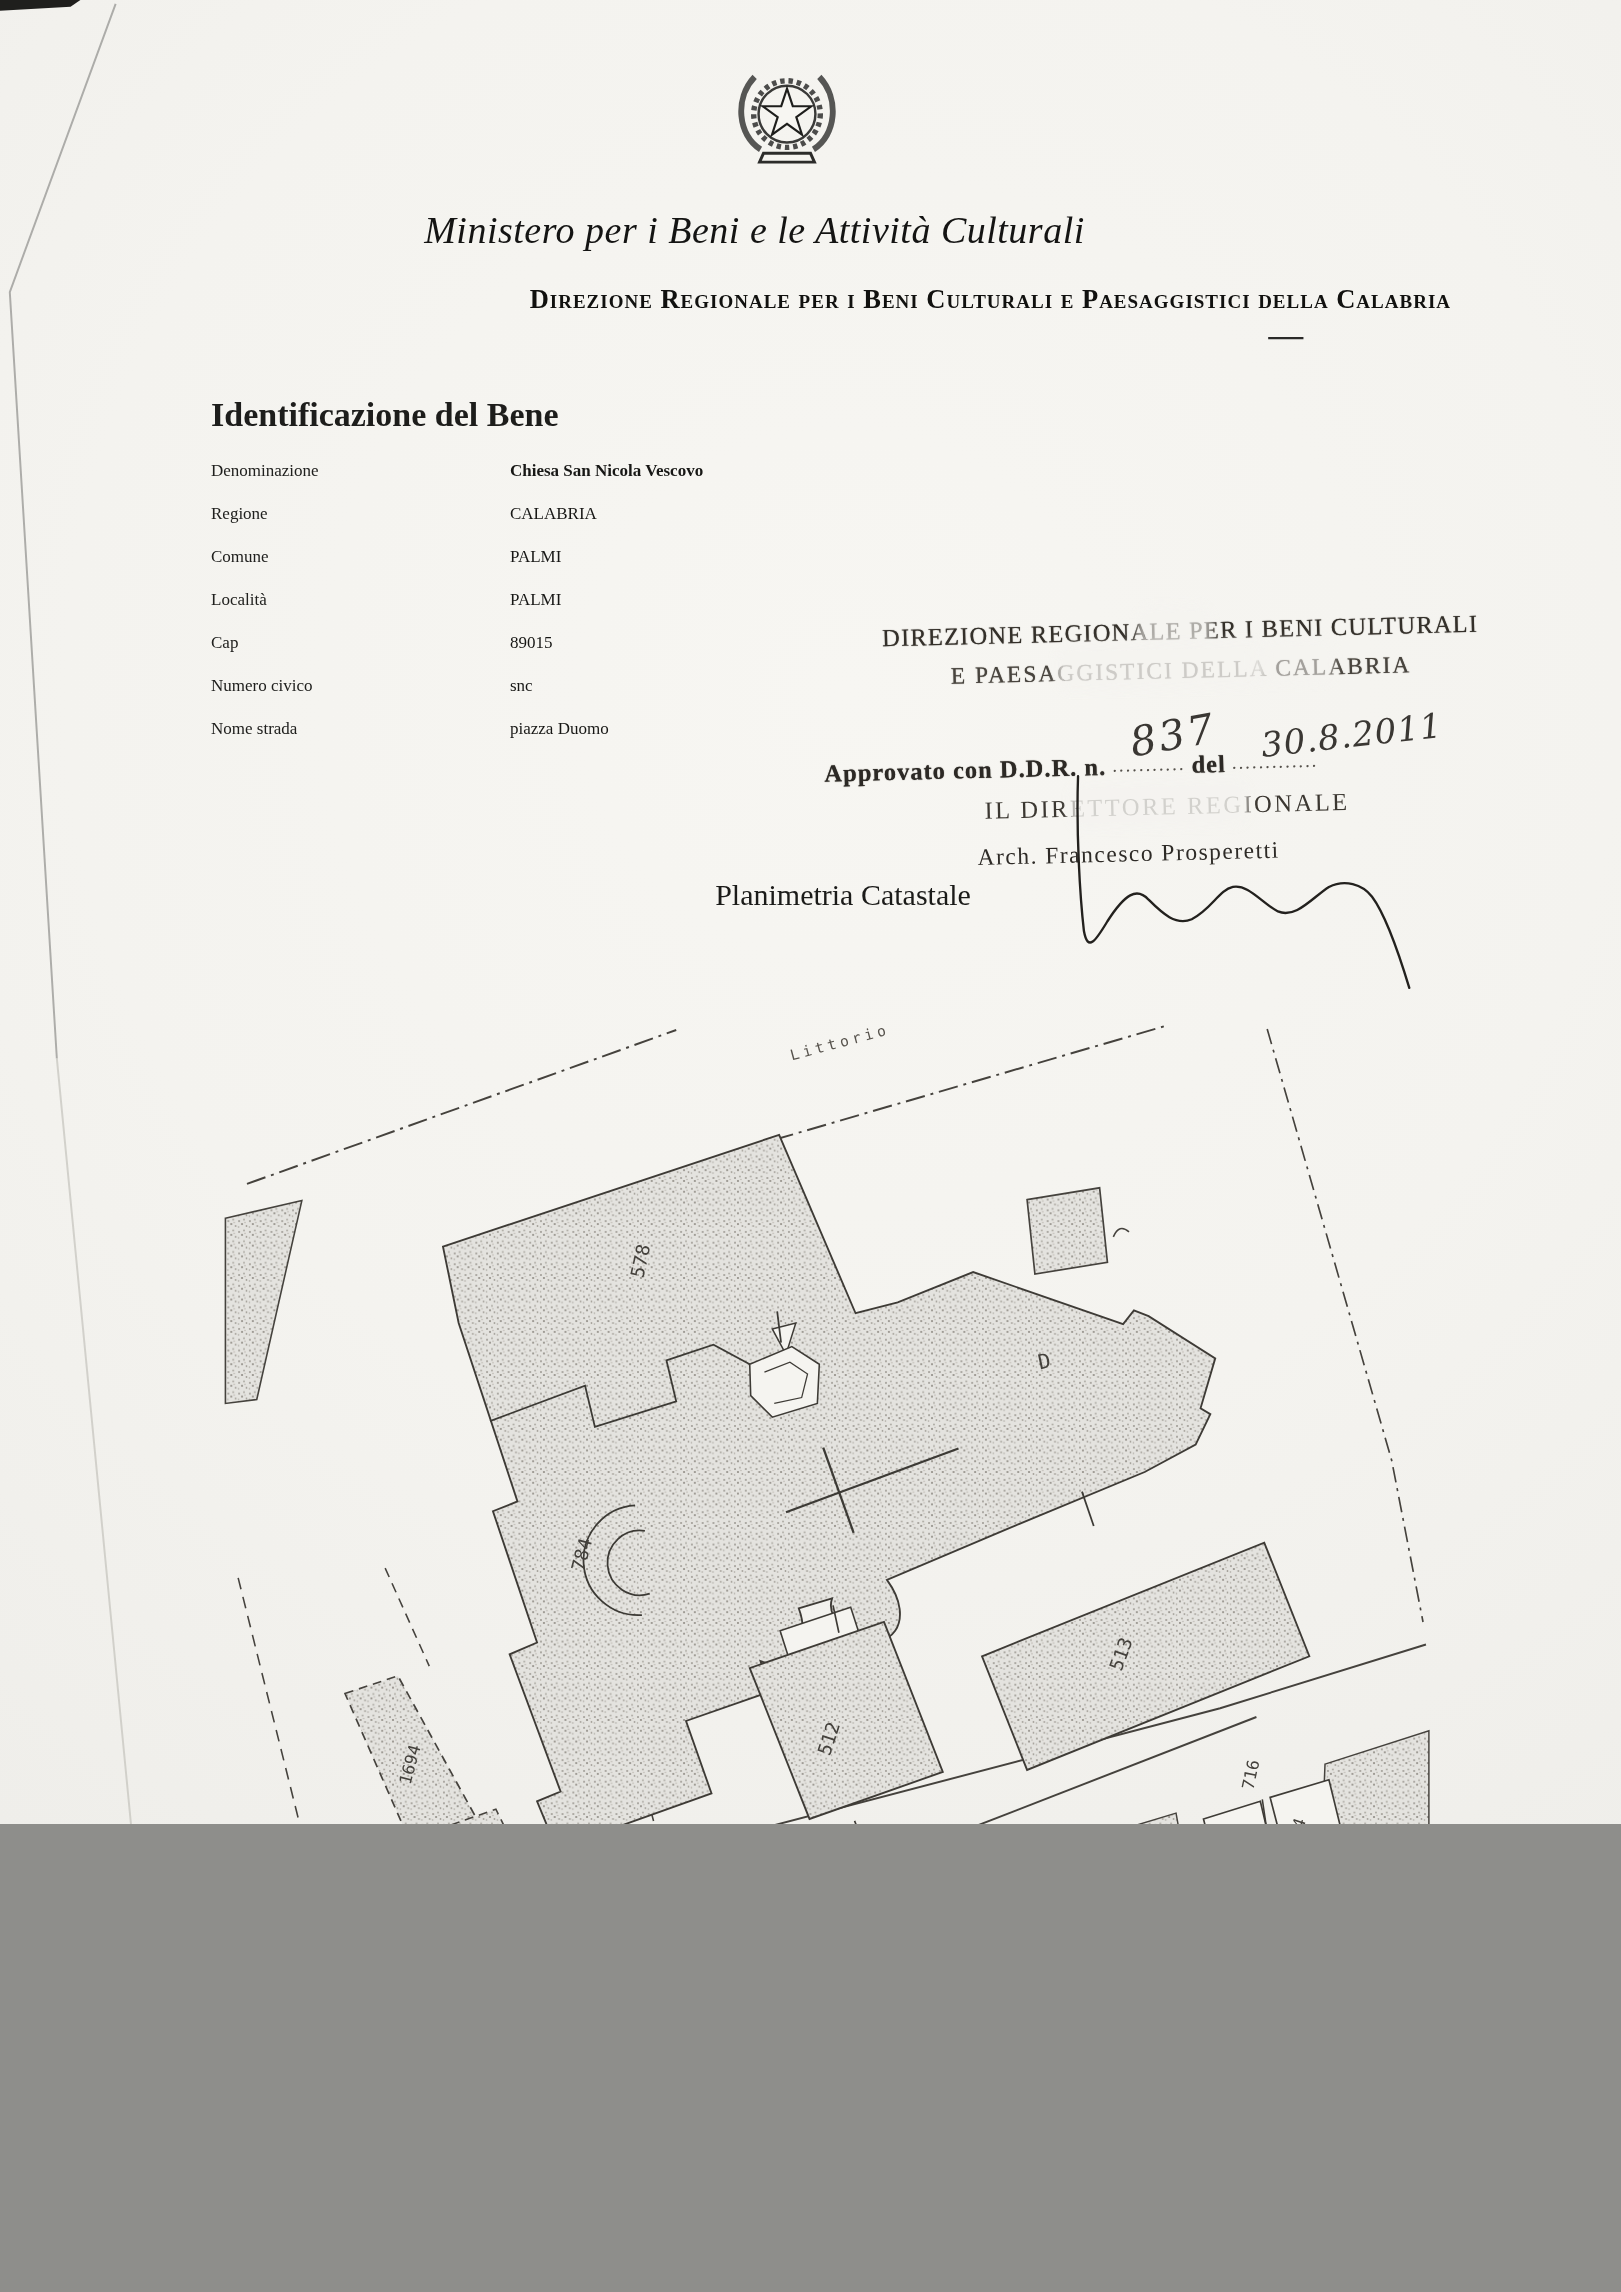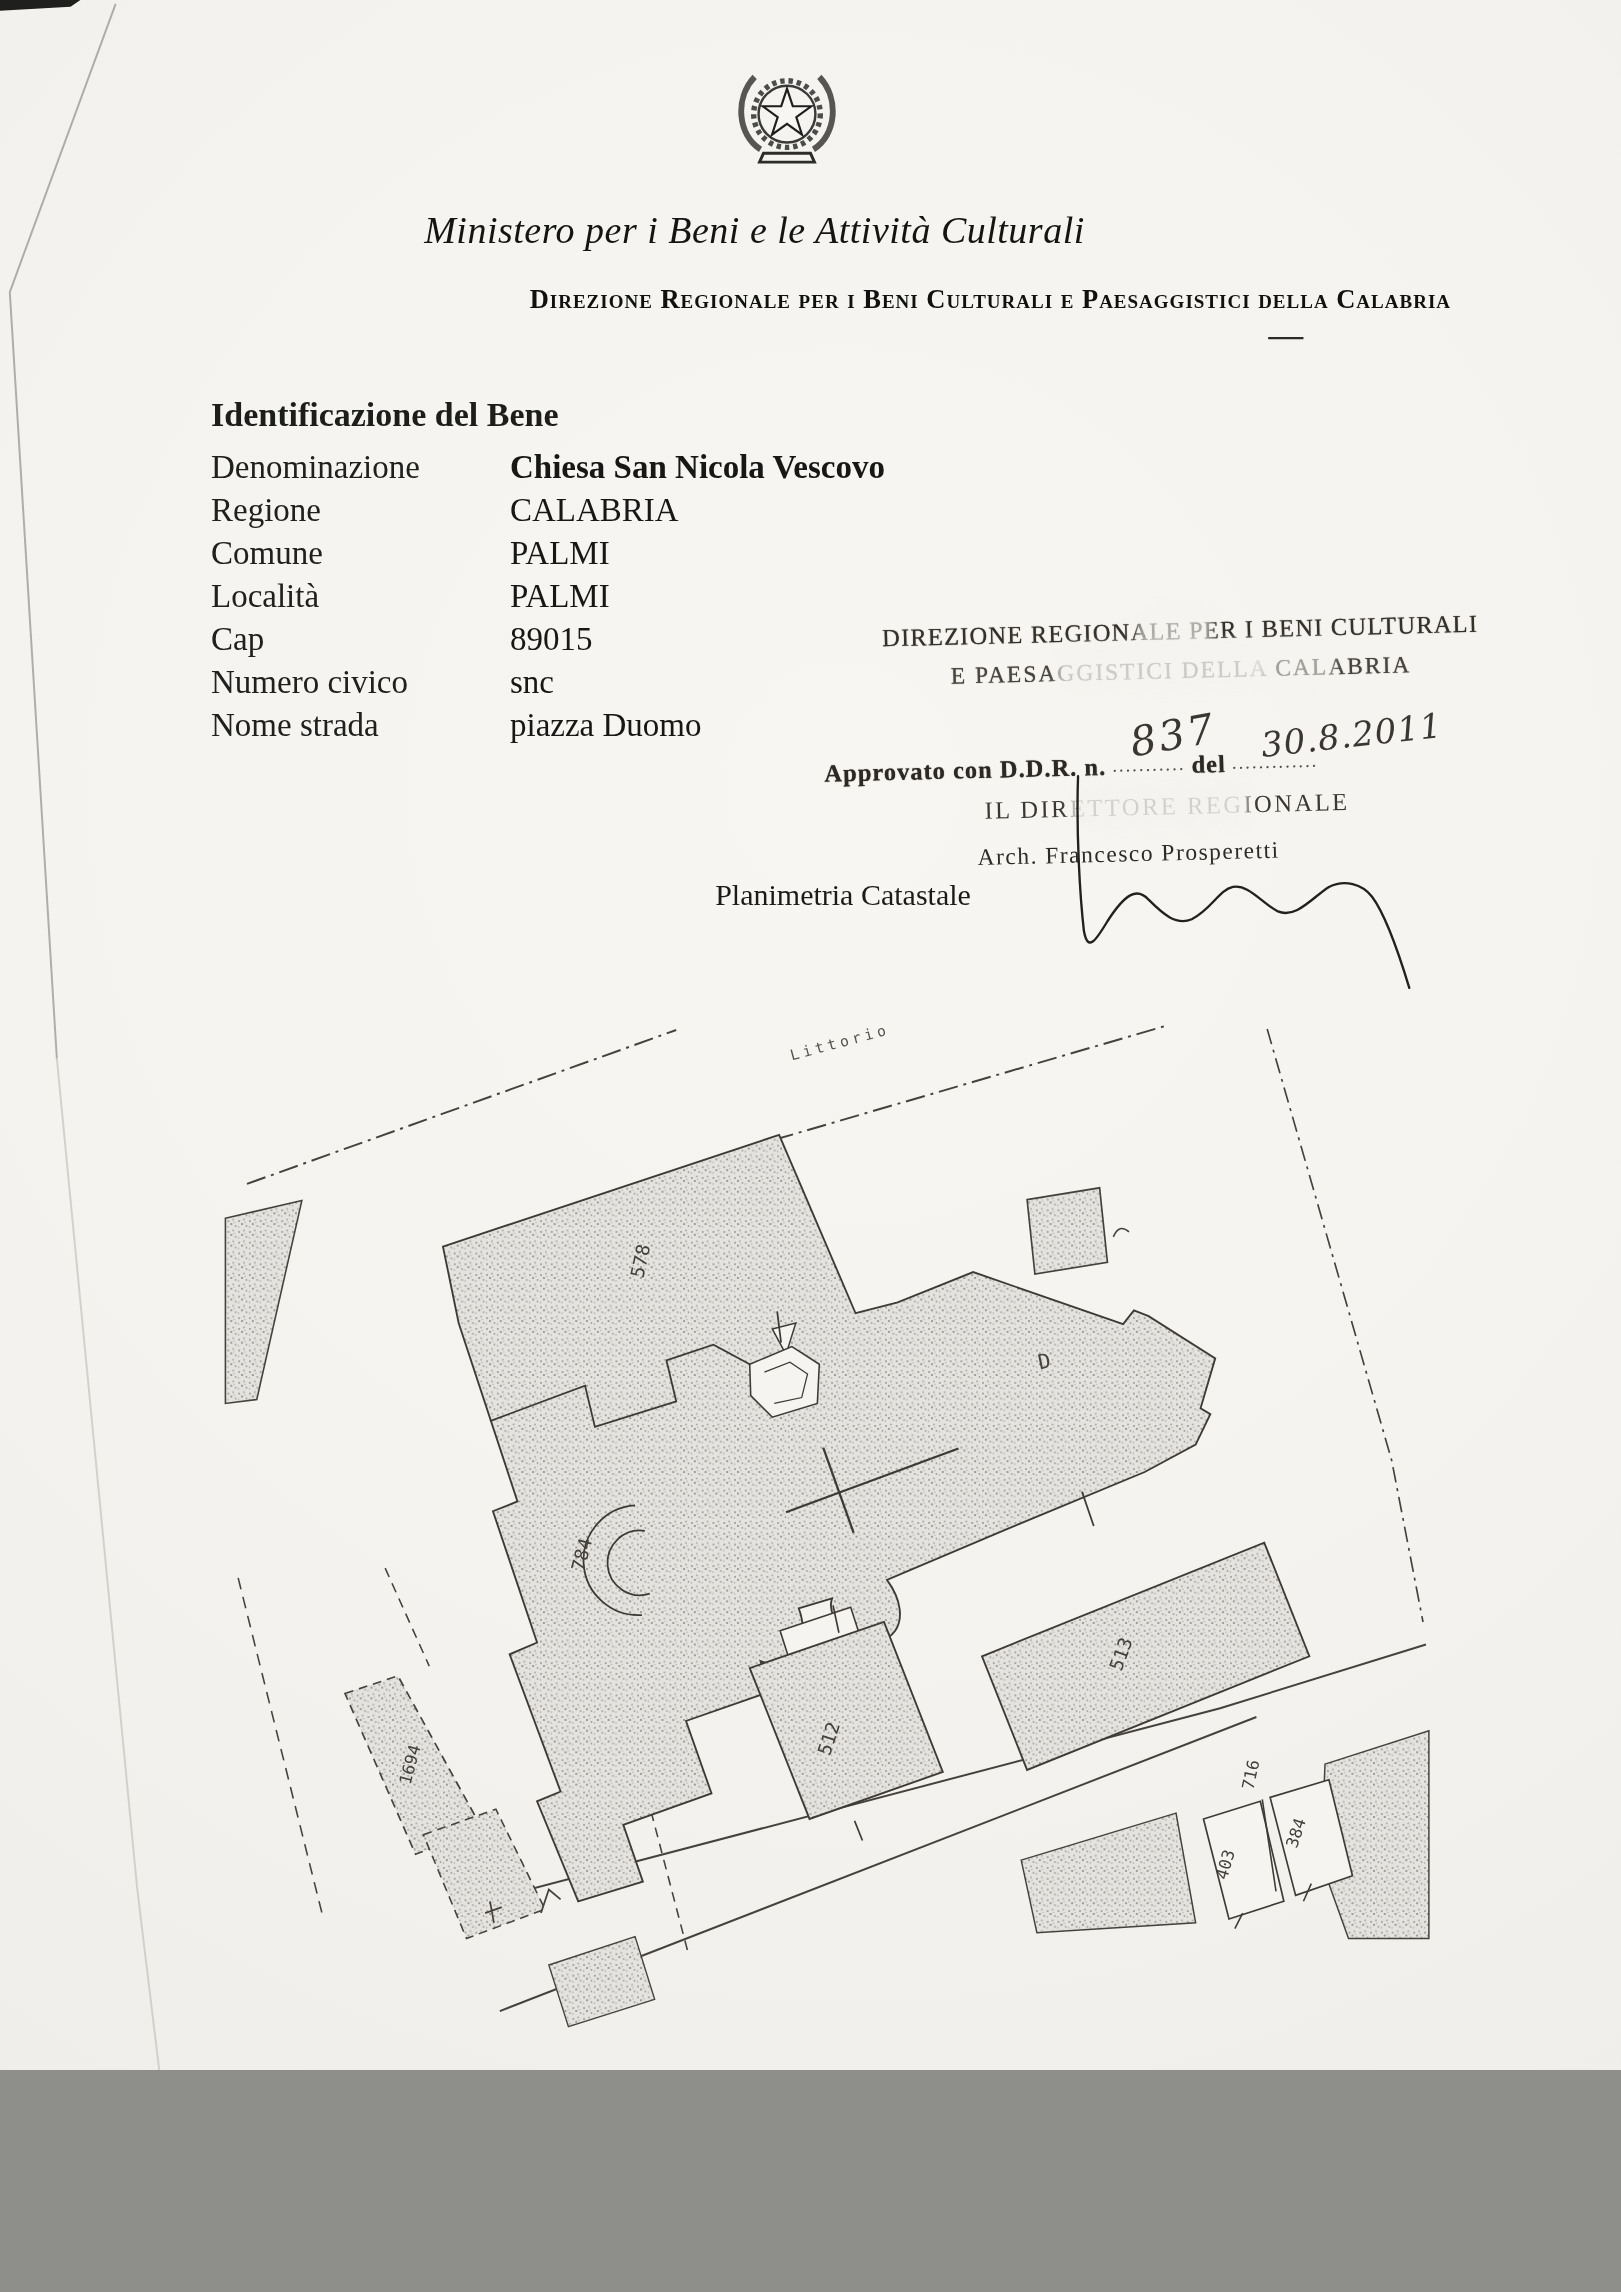--- a/index.html
+++ b/index.html
@@ -1,33 +1,33 @@
 <!DOCTYPE html>
 <html><head>
 <meta charset="utf-8">
 <style>
   html,body{margin:0;padding:0;background:#8e8e8b;}
   .page{
-    position:relative;width:1621px;height:2070px;overflow:hidden;
+    position:relative;width:1621px;height:1824px;overflow:hidden;
     background:radial-gradient(circle at 52% 38%, #f7f6f2 0%, #f4f3ef 55%, #efeeea 100%);
     font-family:"Liberation Serif", serif;color:#1d1d1b;
   }
   .svgart{position:absolute;inset:0;z-index:5;pointer-events:none;}
   .hdr-emblem{position:absolute;left:738px;top:65px;width:98px;height:108px;z-index:2;}
   .title{
     position:absolute;left:78px;top:208px;width:1353px;text-align:center;
     font-style:italic;font-size:38px;letter-spacing:0.5px;color:#141413;z-index:2;
   }
   .subtitle{
     position:absolute;left:59px;top:284px;width:1392px;text-align:right;
     font-variant:small-caps;font-weight:bold;font-size:26.5px;letter-spacing:1px;color:#11110f;z-index:2;
   }
   .ident-head{position:absolute;left:211px;top:396px;font-weight:bold;font-size:34px;z-index:2;}
   .rows{position:absolute;left:211px;top:449px;z-index:2;}
-  .row{display:flex;height:43px;align-items:flex-start;font-size:33px;}
+  .row{display:flex;height:43px;align-items:center;font-size:17px;}
   .row .lbl{width:299px;flex:0 0 299px;color:#20201e;}
   .row .val{color:#171715;}
   .row.first .val{font-weight:bold;}
   .stamp{
     position:absolute;left:818px;top:588px;width:730px;height:323px;z-index:3;
     transform:rotate(-1.4deg);color:#39352f;
   }
   .stamp .s1{position:absolute;left:0;top:29px;width:100%;text-align:center;
     font-size:24.5px;letter-spacing:1.2px;color:#34302a;text-shadow:0 0 1px #55504a;}
   .stamp .s2{position:absolute;left:0;top:69px;width:100%;text-align:center;

